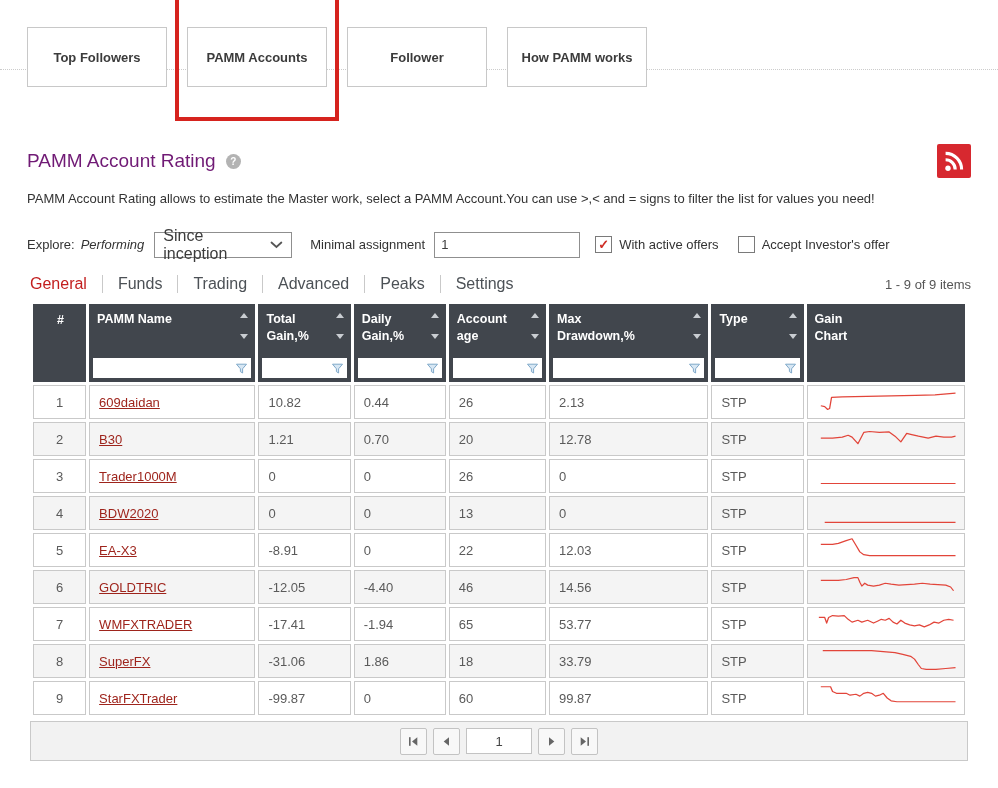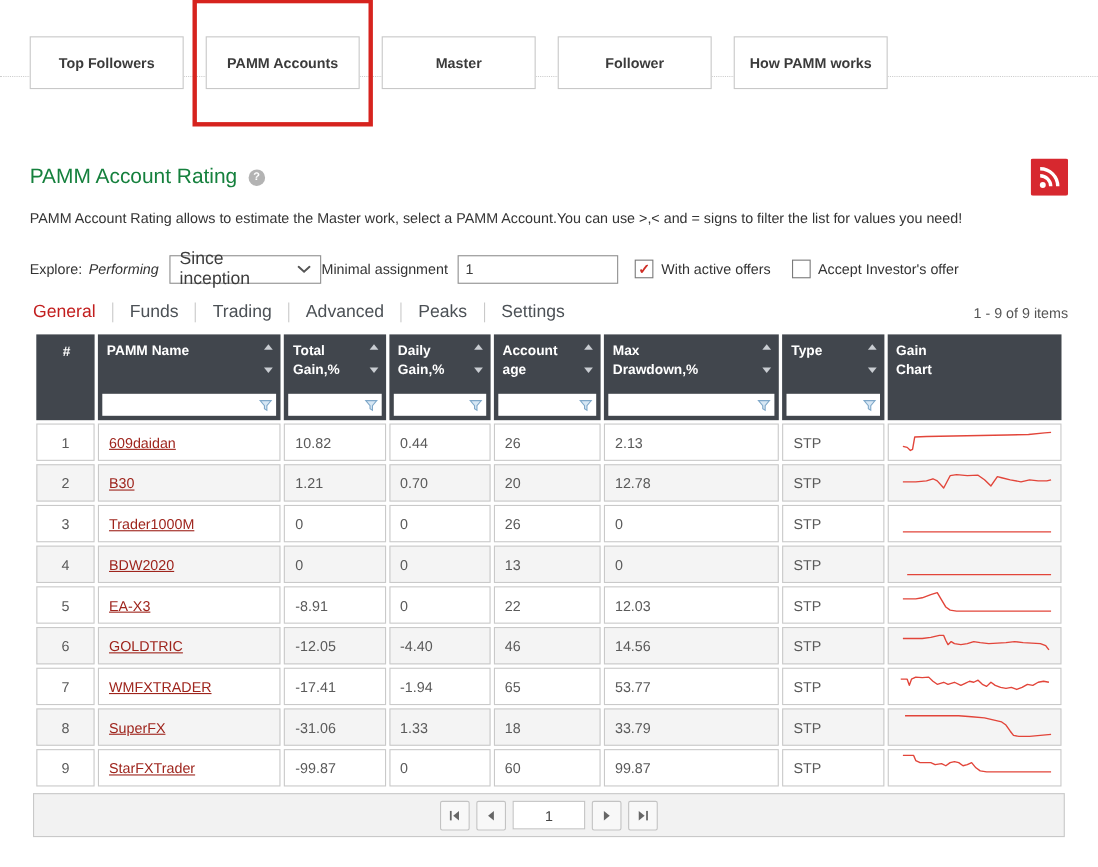--- a/index.html
+++ b/index.html
@@ -6,49 +6,49 @@
   html,body { margin:0; padding:0; }
   body {
     width:998px; height:788px; background:#ffffff;
     font-family:"Liberation Sans", sans-serif; color:#333;
     overflow:hidden; position:relative;
   }
   
   .nav-row { position:relative; margin:14px 27px 0 27px; height:86px; display:flex; align-items:center; gap:20px; }
   .nav-row::before { content:""; position:absolute; left:-27px; right:-27px; top:55px; border-top:1px dotted #cccccc; }
   .nav-btn {
-    width:140px; height:48px; background:#fff; border:1px solid #c8c8c8;
+    width:140px; height:60px; background:#fff; border:1px solid #c8c8c8;
     font-weight:bold; font-size:13px; color:#3b3b3b;
     display:flex; align-items:center; justify-content:center;
     position:relative; z-index:1; cursor:pointer; white-space:nowrap;
   }
   .nav-highlight {
     border:4px solid #d6231e; padding:30px 8px; margin:-18px -12px;
     position:relative; z-index:2; display:flex; align-items:center;
   }
   
   .title-row { margin:44px 27px 0 27px; display:flex; align-items:center; height:34px; }
-  .page-title { font-size:19px; font-weight:400; color:#15803d; margin:0; }
+  .page-title { font-size:19px; font-weight:400; color:#701a75; margin:0; }
   .help-icon {
     width:15px; height:15px; margin-left:10px; border-radius:50%;
     background:#b3b3b3; color:#fff; font-size:10px; font-weight:bold;
     display:flex; align-items:center; justify-content:center;
   }
   .rss-icon { margin-left:auto; width:34px; height:34px; display:block; cursor:pointer; }
   
   .desc { margin:13px 27px 0 27px; font-size:13px; color:#333; }
   
   .filter-row { margin:25px 27px 0 27px; display:flex; align-items:center; font-size:13px; color:#333; height:27px; }
   .lbl { white-space:nowrap; }
   .select-box {
     margin-left:10px; width:138px; height:26px; border:1px solid #8f8f8f; background:#fff;
     display:flex; align-items:center; padding:0 8px; font-size:16px; color:#3c3c3c; cursor:pointer;
   }
   .select-box .chev { margin-left:auto; }
-  .ma-label { }
+  .ma-label { margin-left:18px; }
   .text-input {
     margin-left:9px; width:146px; height:26px; border:1px solid #8f8f8f; background:#fff;
     font-size:13px; color:#3c3c3c; padding:0 6px; font-family:"Liberation Sans",sans-serif;
   }
   .checkbox {
     width:17px; height:17px; border:1px solid #7a7a7a; background:#fff;
     display:flex; align-items:center; justify-content:center; cursor:pointer; flex:none;
   }
   .cb1 { margin-left:15px; }
   .cb2 { margin-left:19px; }
@@ -96,21 +96,20 @@
   }
 </style>
 </head>
 <body>
 
 <div class="nav-row">
   <button class="nav-btn">Top Followers</button>
   <div class="nav-highlight">
     <button class="nav-btn">PAMM Accounts</button>
   </div>
-  <button class="nav-btn">Master</button>
   <button class="nav-btn">Follower</button>
   <button class="nav-btn">How PAMM works</button>
 </div>
 
 <div class="title-row">
   <h1 class="page-title">PAMM Account Rating</h1>
   <span class="help-icon">?</span>
   <svg class="rss-icon" viewBox="0 0 34 34">
     <rect width="34" height="34" rx="2" fill="#d7282f"></rect>
     <circle cx="11" cy="24.2" r="2.7" fill="#fff"></circle>
@@ -366,21 +365,21 @@
         <td class="chart">
           <svg viewBox="0 0 150 32" preserveAspectRatio="none">
             <polyline points="6,9 12,9 14,15 16,9 20,7 26,7.5 32,7 36,11 40,14 46,12 50,14 56,12 62,15 66,13 70,11 74,12 78,10 82,14 86,16 90,12 94,15 99,17 104,18 109,17 114,19 119,17 124,14 129,15 134,12 139,11 144,12" fill="none" stroke="#e2453a" stroke-width="1.3" stroke-linejoin="round"></polyline>
           </svg>
         </td>
       </tr>
       <tr class="alt">
         <td class="num">8</td>
         <td><a>SuperFX</a></td>
         <td>-31.06</td>
-        <td>1.33</td>
+        <td>1.86</td>
         <td>18</td>
         <td>33.79</td>
         <td>STP</td>
         <td class="chart">
           <svg viewBox="0 0 150 32" preserveAspectRatio="none">
             <polyline points="10,5 60,5 72,6 84,7 92,9 100,11 104,14 108,20 111,24 116,25 126,25 136,24 146,23" fill="none" stroke="#e2453a" stroke-width="1.3" stroke-linejoin="round"></polyline>
           </svg>
         </td>
       </tr>
       <tr>

